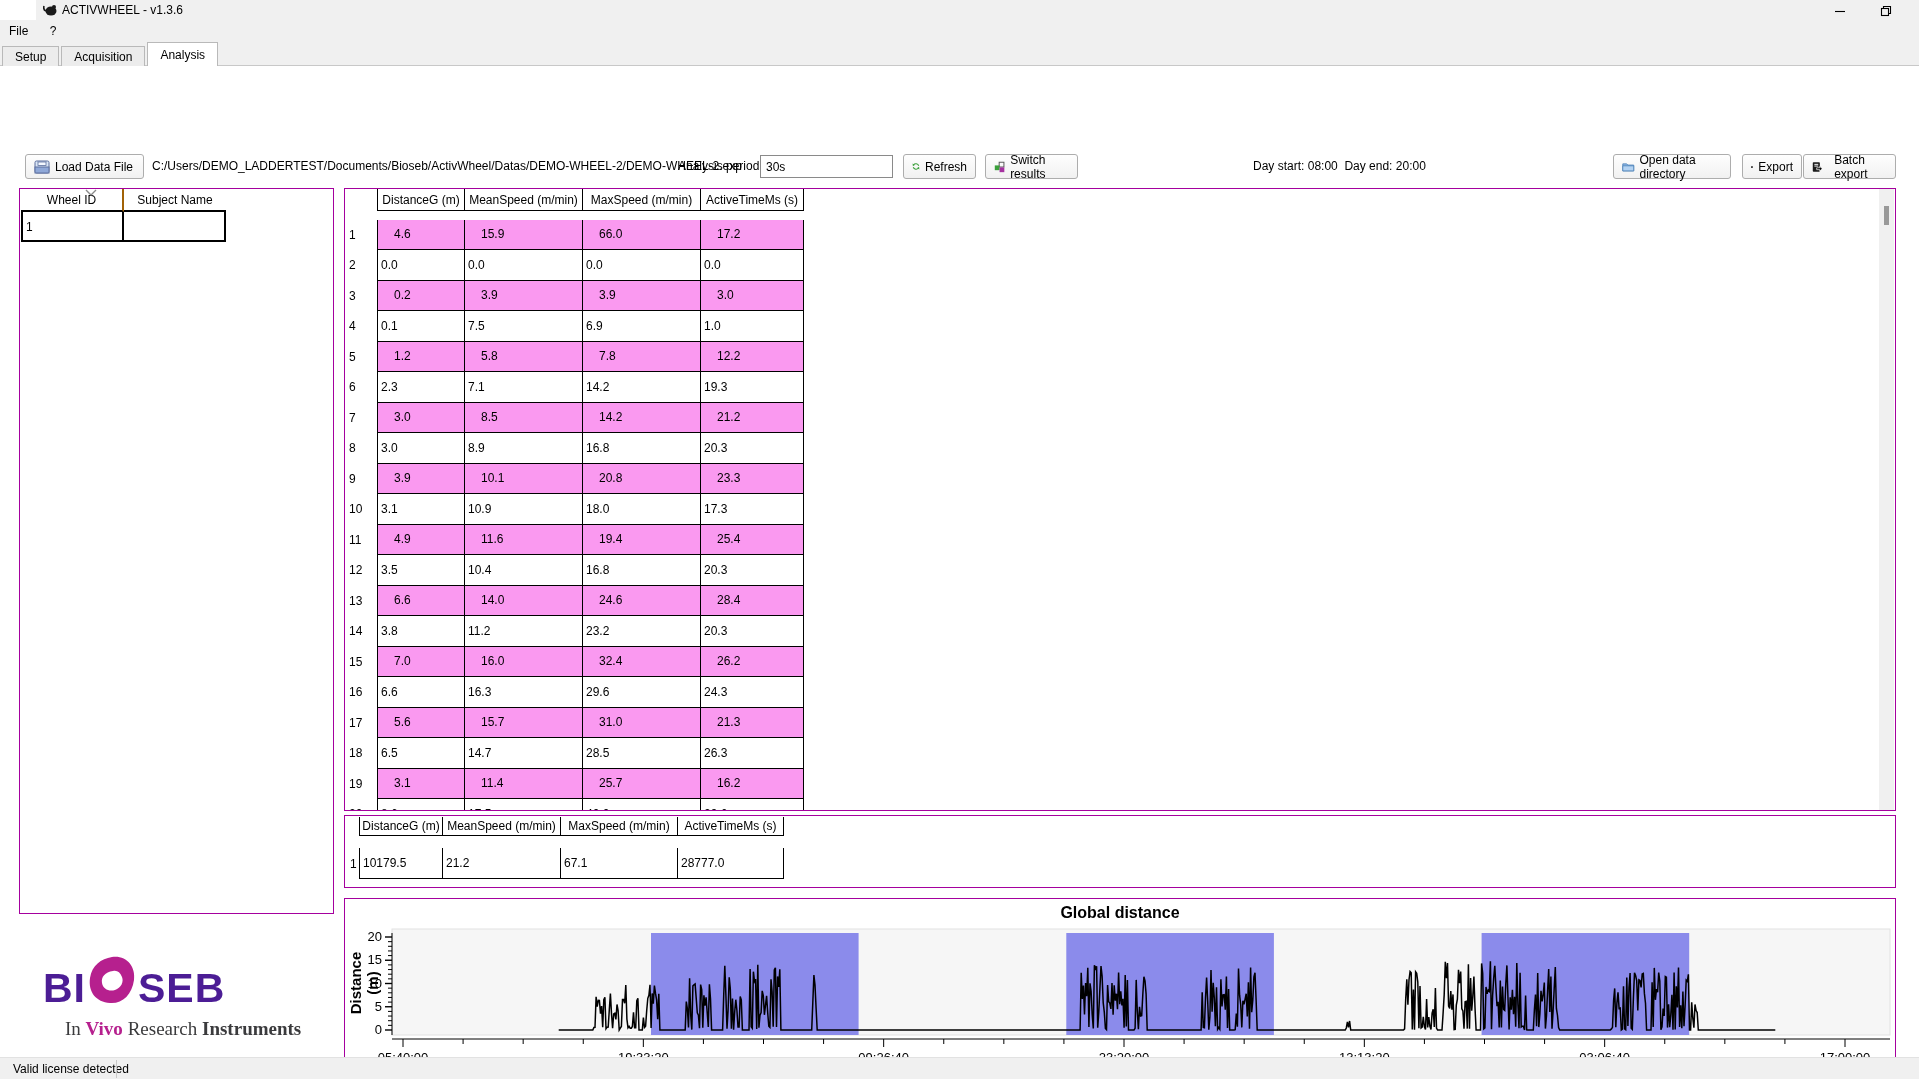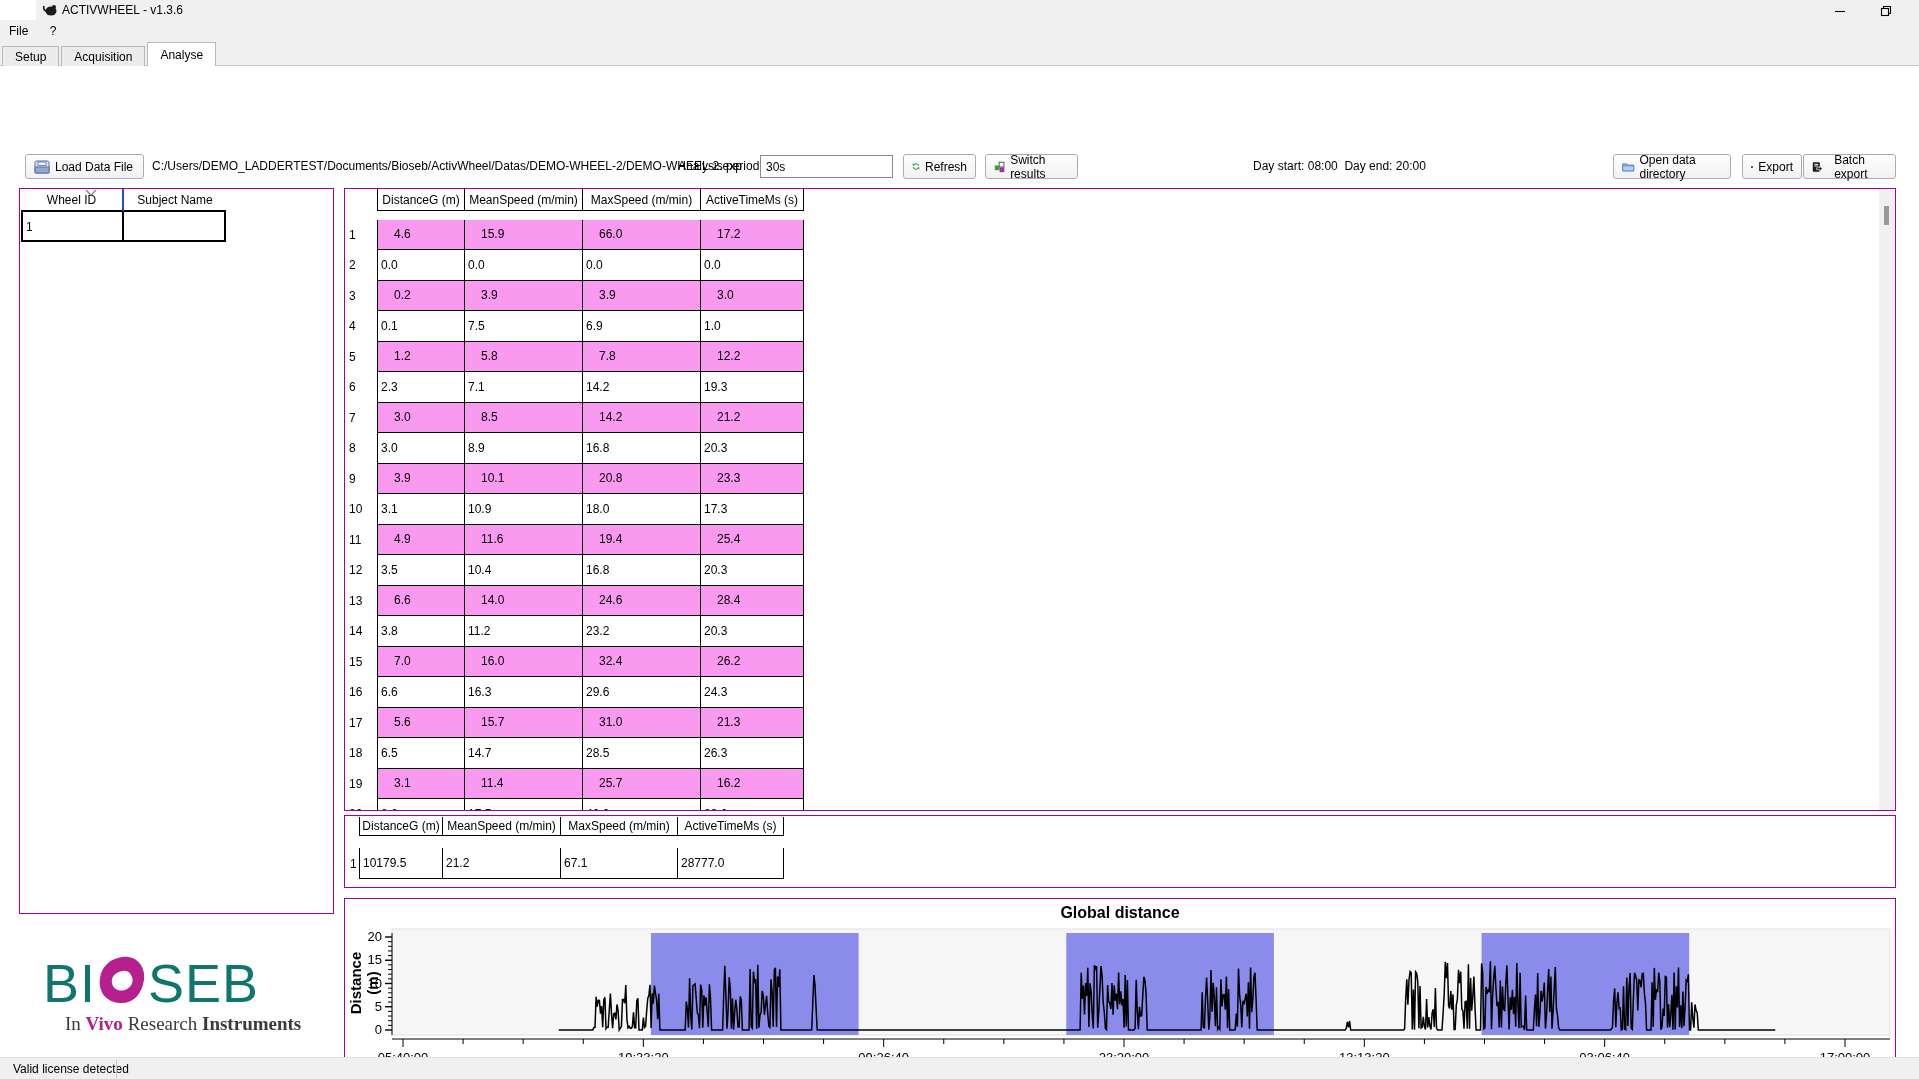--- a/index.html
+++ b/index.html
@@ -38,21 +38,21 @@
   
   .panel { position:absolute; border:1px solid var(--panel-border); background:#fff; overflow:hidden; }
   #subjects-panel { left:19px;  top:122px; width:315px; height:726px; }
   #results-panel  { left:344px; top:122px; width:1552px; height:623px; }
   #summary-panel  { left:344px; top:749px; width:1552px; height:73px; }
   #chart-panel    { left:344px; top:832px; width:1552px; height:202px; }
 
   
   .stable { position:absolute; left:1px; top:0; display:grid; grid-template-columns:103px 102px; }
   .stable .sh { height:23px; line-height:23px; text-align:center; border-bottom:2px solid #000; }
-  .stable .sh:first-child { border-right:2px solid #1d4ed8; }
+  .stable .sh:first-child { border-right:2px solid #a16207; }
   .stable .sc { height:30px; line-height:30px; padding-left:3px; border-bottom:2px solid #000; }
   .stable .sc:nth-child(3) { border-left:2px solid #000; border-right:2px solid #000; }
   .stable .sc:last-child { border-right:2px solid #000; }
   .sort-chevron { position:absolute; left:64px; top:0px; }
 
   
   .grid { position:absolute; display:grid; }
   #results-grid { left:0; top:0; grid-template-columns:32px 88px 118px 118px 103px; grid-auto-rows:30.5px; }
   #results-grid .hrow { height:22px; }
   #summary-grid { left:1px; top:1px; grid-template-columns:13px 84px 118px 117px 106px; grid-auto-rows:31px; }
@@ -71,21 +71,21 @@
   .vthumb { position:absolute; left:5px; top:17px; width:5px; height:19px; background:#999; }
 
   
   #chart-title { position:absolute; left:0; top:5px; width:1550px; text-align:center;
     font-size:16px; font-weight:bold; }
   #chart-svg { position:absolute; left:0; top:26px; overflow:visible;
     font-family:"Liberation Sans", sans-serif; }
 
   
   .logo { position:absolute; left:43px; top:888px; width:290px; }
-  .logo-line1 { font-size:54px; font-weight:normal; color:#0f766e; letter-spacing:1px; line-height:56px; }
+  .logo-line1 { font-size:41px; font-weight:bold; color:#4c1d95; letter-spacing:1px; line-height:56px; }
   .logo-line1 svg { vertical-align:-4px; }
   .logo-line2 { font-family:"Liberation Serif", serif; font-size:19px; color:#3b3b3d; padding-left:22px; margin-top:2px; }
   .logo-line2 .accent { color:var(--logo-magenta); font-weight:bold; }
   .logo-line2 .bold { font-weight:bold; }
 </style>
 </head>
 <body>
 
 <div class="titlebar">
   <svg class="app-icon" width="15" height="14" viewBox="0 0 15 14">
@@ -112,21 +112,21 @@
         </svg>
     </div>
   </div>
 </div>
 
 <div class="menubar">
   <span class="menuitem">File</span>
   <span class="menuitem">?</span>
 </div>
 
-<div class="tabstrip" id="tabs"><div class="tab">Setup</div><div class="tab">Acquisition</div><div class="tab active">Analyse</div></div>
+<div class="tabstrip" id="tabs"><div class="tab">Setup</div><div class="tab">Acquisition</div><div class="tab active">Analysis</div></div>
 
 <div class="content">
 
   <div class="btn" style="left:25px; width:119px;">
     <svg width="16" height="14" viewBox="0 0 16 14">
         <rect x="1" y="1" width="14" height="12" rx="1.5" fill="#d9e5f5" stroke="#5c6f9e"></rect>
         <rect x="1" y="7" width="14" height="6" fill="#8fa8d8" stroke="#5c6f9e"></rect>
         <rect x="4" y="2" width="8" height="3.5" fill="#f4f8ff" stroke="#5c6f9e" stroke-width="0.8"></rect>
       </svg>
     <span>Load Data File</span>

